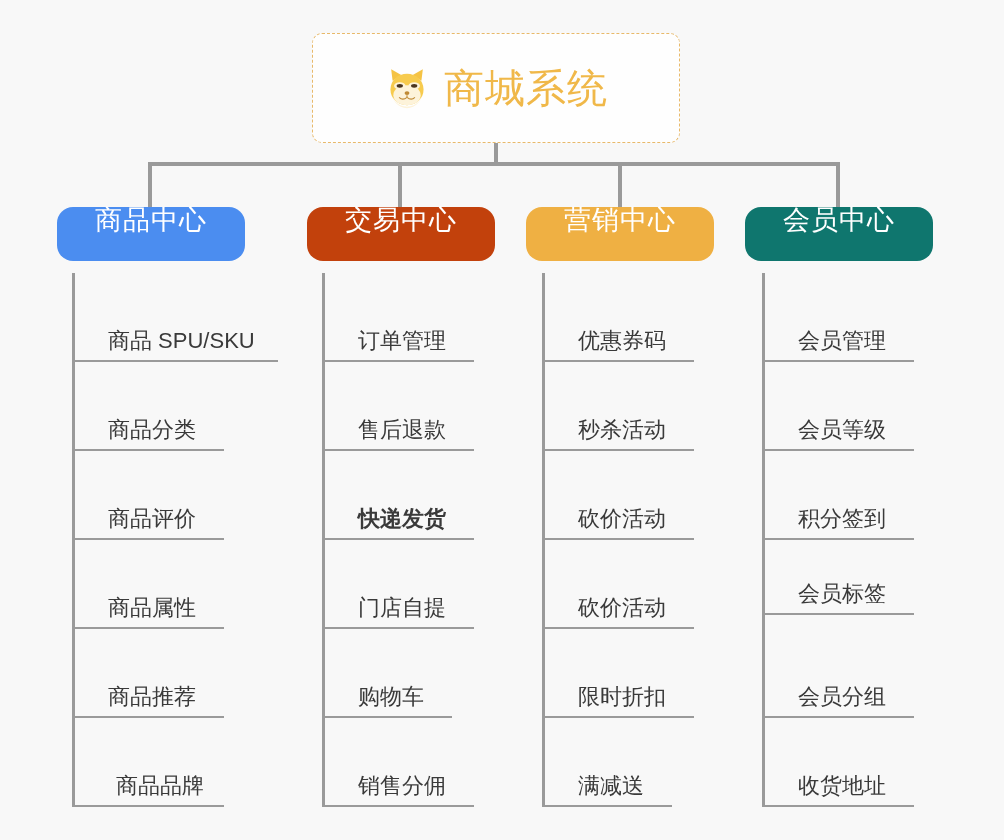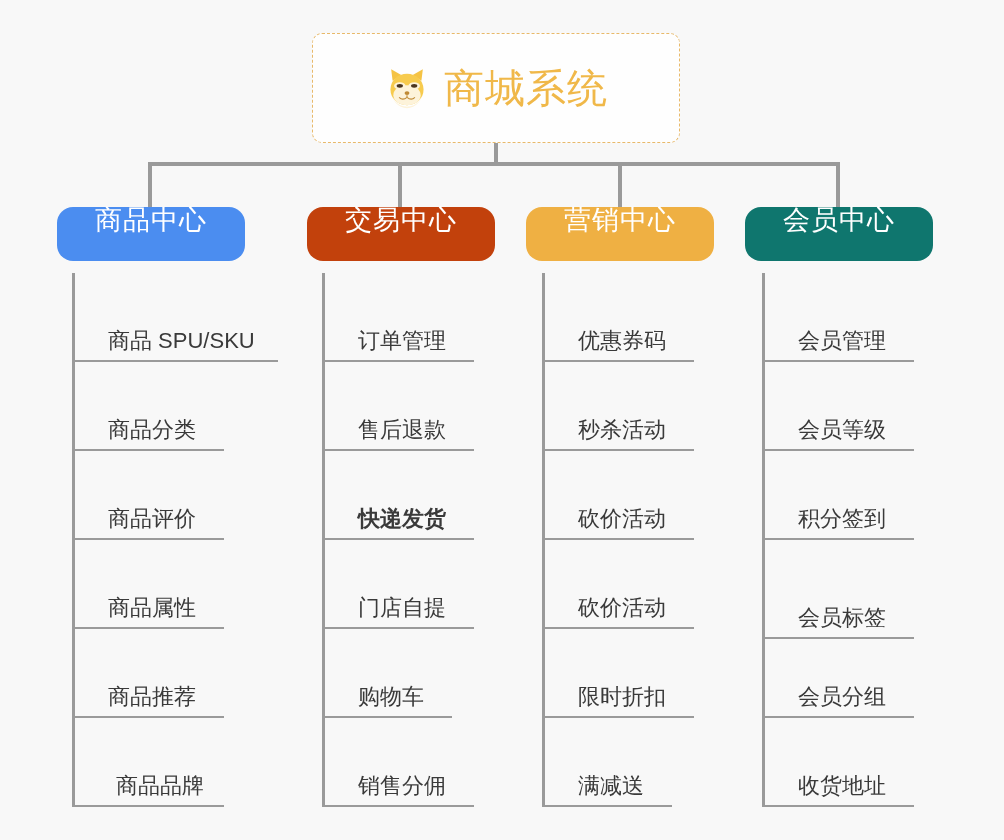--- a/index.html
+++ b/index.html
@@ -230,21 +230,21 @@
         <div class="leaf-trunk" style="height: 534px; background: rgb(154, 154, 154);"></div>
         <div class="leaf-item" style="top: 0px; width: 152px; border-bottom-color: rgb(154, 154, 154);">
           <span class="leaf-label">会员管理</span>
         </div>
         <div class="leaf-item" style="top: 89px; width: 152px; border-bottom-color: rgb(154, 154, 154);">
           <span class="leaf-label">会员等级</span>
         </div>
         <div class="leaf-item" style="top: 178px; width: 152px; border-bottom-color: rgb(154, 154, 154);">
           <span class="leaf-label">积分签到</span>
         </div>
-        <div class="leaf-item" style="top: 277px; width: 152px; border-bottom-color: rgb(154, 154, 154);">
+        <div class="leaf-item" style="top: 253px; width: 152px; border-bottom-color: rgb(154, 154, 154);">
           <span class="leaf-label">会员标签</span>
         </div>
         <div class="leaf-item" style="top: 356px; width: 152px; border-bottom-color: rgb(154, 154, 154);">
           <span class="leaf-label">会员分组</span>
         </div>
         <div class="leaf-item" style="top: 445px; width: 152px; border-bottom-color: rgb(154, 154, 154);">
           <span class="leaf-label">收货地址</span>
         </div>
       </div>
     </div>

